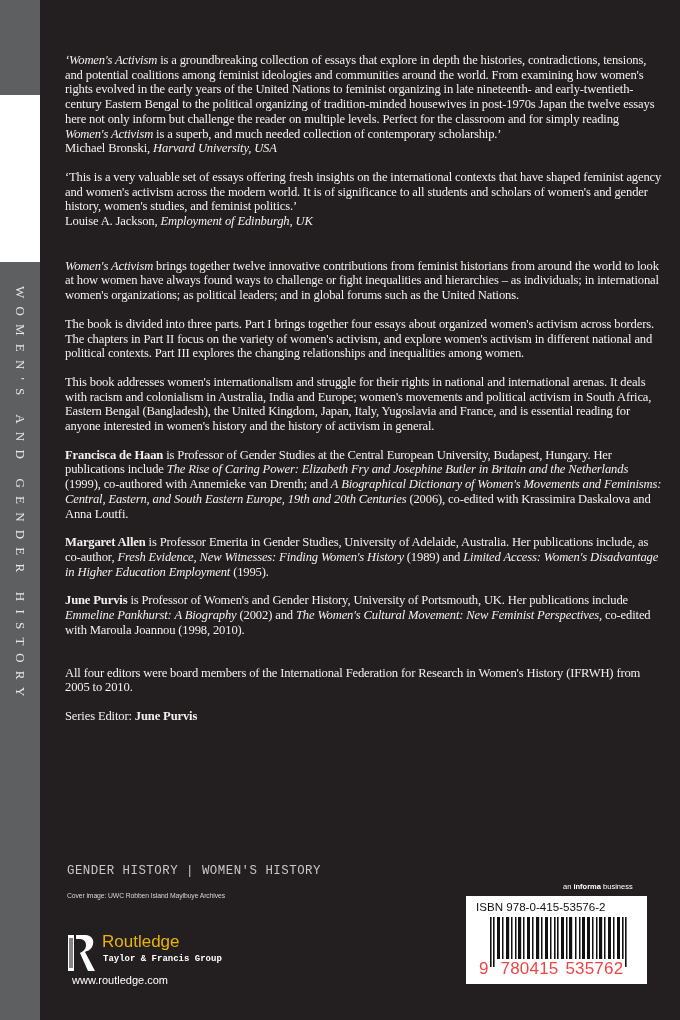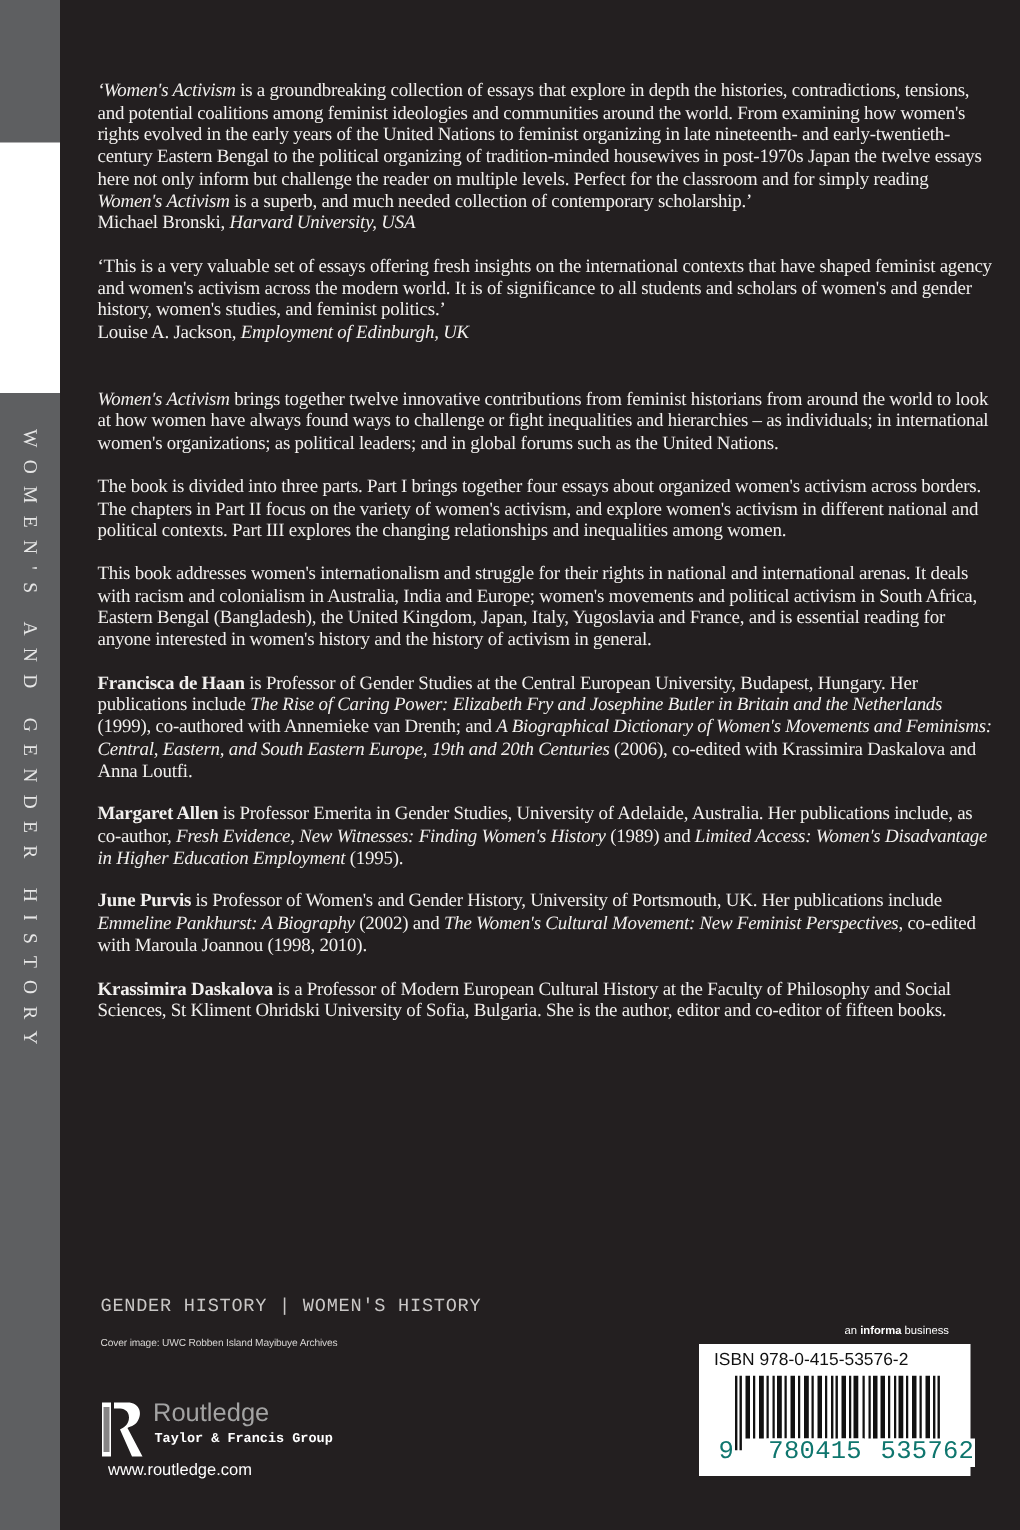--- a/index.html
+++ b/index.html
@@ -49,21 +49,21 @@
     font-family: "Liberation Sans", "DejaVu Sans", sans-serif;
     font-size: 6.8px; color: #d6d4d2; letter-spacing: -0.1px;
   }
   .routledge {
     position: absolute; left: 68px; top: 934px; width: 160px; height: 60px;
   }
   .r-logo { position: absolute; left: 0; top: 0; width: 28px; height: 38px; }
   .r-name {
     position: absolute; left: 34px; top: -2px;
     font-family: "Liberation Sans", "DejaVu Sans", sans-serif;
-    font-size: 17px; color: #a3a3a3;
+    font-size: 17px; color: #eab308;
   }
   .r-group {
     position: absolute; left: 35px; top: 20px;
     font-family: Liberation Mono, monospace;
     font-size: 9px; color: #ffffff; font-weight: bold;
   }
   .r-url {
     position: absolute; left: 4px; top: 40px;
     font-family: "Liberation Sans", "DejaVu Sans", sans-serif;
     font-size: 11px; color: #ffffff;
@@ -81,22 +81,22 @@
   .isbn-text {
     position: absolute; left: 10px; top: 4px;
     font-family: "Liberation Sans", "DejaVu Sans", sans-serif;
     font-size: 11.6px; color: #111;
   }
   .bars {
     position: absolute; left: 24px; top: 21px; width: 138px; height: 50px;
   }
   .barcode-digits {
     position: absolute; left: 12px; top: 63px;
-    font-family: Liberation Mono, monospace;
-    font-size: 17px; color: #0f766e; letter-spacing: 0.2px;
+    font-family: Liberation Sans, sans-serif;
+    font-size: 17px; color: #ef4444; letter-spacing: 0.2px;
     background: transparent;
   }
   .barcode-digits span.d { background: #fff; padding: 0 1px; }
 </style>
 </head>
 <body>
 
 <div class="spine">
   <div class="spine-white"></div>
   <div class="spine-text">WOMEN'S AND GENDER HISTORY</div>
@@ -112,23 +112,24 @@
   <p>The book is divided into three parts. Part I brings together four essays about organized women's activism across borders. The chapters in Part II focus on the variety of women's activism, and explore women's activism in different national and political contexts. Part III explores the changing relationships and inequalities among women.</p>
   <div class="gap-s"></div>
   <p>This book addresses women's internationalism and struggle for their rights in national and international arenas. It deals with racism and colonialism in Australia, India and Europe; women's movements and political activism in South Africa, Eastern Bengal (Bangladesh), the United Kingdom, Japan, Italy, Yugoslavia and France, and is essential reading for anyone interested in women's history and the history of activism in general.</p>
   <div class="gap-s"></div>
   <p><b>Francisca de Haan</b><span> is Professor of Gender Studies at the Central European University, Budapest, Hungary. Her publications include </span><em>The Rise of Caring Power: Elizabeth Fry and Josephine Butler in Britain and the Netherlands</em><span> (1999), co-authored with Annemieke van Drenth; and </span><em>A Biographical Dictionary of Women's Movements and Feminisms: Central, Eastern, and South Eastern Europe, 19th and 20th Centuries</em><span> (2006), co-edited with Krassimira Daskalova and Anna Loutfi.</span></p>
   <div class="gap-s"></div>
   <p><b>Margaret Allen</b><span> is Professor Emerita in Gender Studies, University of Adelaide, Australia. Her publications include, as co-author, </span><em>Fresh Evidence, New Witnesses: Finding Women's History</em><span> (1989) and </span><em>Limited Access: Women's Disadvantage in Higher Education Employment</em><span> (1995).</span></p>
   <div class="gap-s"></div>
   <p><b>June Purvis</b><span> is Professor of Women's and Gender History, University of Portsmouth, UK. Her publications include </span><em>Emmeline Pankhurst: A Biography</em><span> (2002) and </span><em>The Women's Cultural Movement: New Feminist Perspectives</em><span>, co-edited with Maroula Joannou (1998, 2010).</span></p>
   <div class="gap-s"></div>
-  <p><b>Krassimira Daskalova</b><span> is a Professor of Modern European Cultural History at the Faculty of Philosophy and Social Sciences, St Kliment Ohridski University of Sofia, Bulgaria. She is the author, editor and co-editor of fifteen books.</span></p>
   <div class="gap-s"></div>
+  <p>All four editors were board members of the International Federation for Research in Women's History (IFRWH) from 2005 to 2010.</p>
   <div class="gap-series"></div>
+  <p><span>Series Editor: </span><b>June Purvis</b></p>
 </div>
 
 <div class="series-label">GENDER HISTORY | WOMEN'S HISTORY</div>
 <div class="cover-credit">Cover image: UWC Robben Island Mayibuye Archives</div>
 
 <div class="routledge">
   <svg class="r-logo" viewBox="0 0 28 38">
     <rect x="0" y="1" width="6" height="36" fill="#ffffff"></rect>
     <path d="M8 1 H17 C25 1 27 8 24 13 C22 17 18 17 17 18 L27 37 H20 L12 19 C14 18 18 16 18 11 C18 6 14 5 11 5 H8 Z" fill="#ffffff"></path>
     <rect x="1" y="4" width="4" height="30" fill="#231f20" opacity="0.55"></rect>

